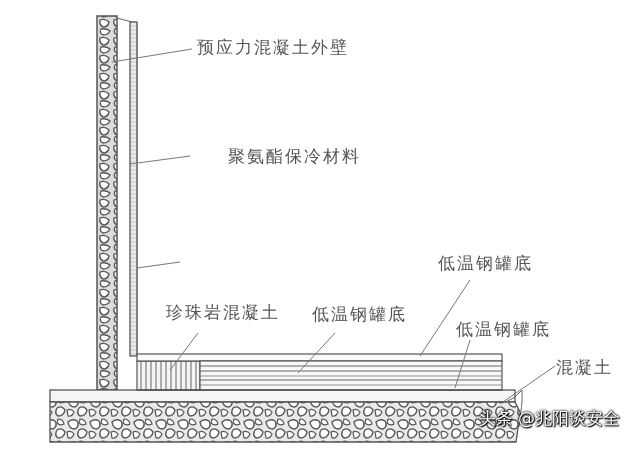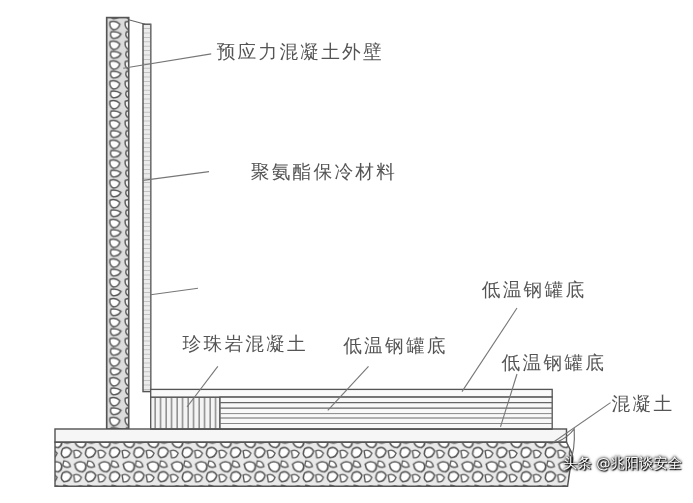--- a/index.html
+++ b/index.html
@@ -1,21 +1,21 @@
 <!DOCTYPE html>
 <html><head>
 <meta charset="utf-8">
 <style>
   html, body { margin:0; padding:0; background:#ffffff; }
   body { width:630px; height:457px; position:relative; overflow:hidden;
          font-family:"DejaVu Serif", serif; }
   #stage { position:absolute; left:0; top:0; width:630px; height:442px; }
   .label { position:absolute; font-size:17px; color:#555; letter-spacing:2px;
            white-space:nowrap; font-family:"DejaVu Serif", serif; }
-  .watermark { position:absolute; right:10px; bottom:12px; font-size:13px; color:#fff;
+  .watermark { position:absolute; right:10px; bottom:12px; font-size:17px; color:#fff;
                text-shadow:0 0 2px #000, 0 0 3px #000, 1px 1px 1px #000;
                font-family:"DejaVu Sans", sans-serif; white-space:nowrap; }
 </style>
 </head>
 <body>
 
 <div id="stage">
   <svg width="630" height="457" viewBox="0 0 630 457" xmlns="http://www.w3.org/2000/svg">
     <defs>
       <pattern id="gravel" x="0" y="0" width="22" height="22" patternUnits="userSpaceOnUse">

